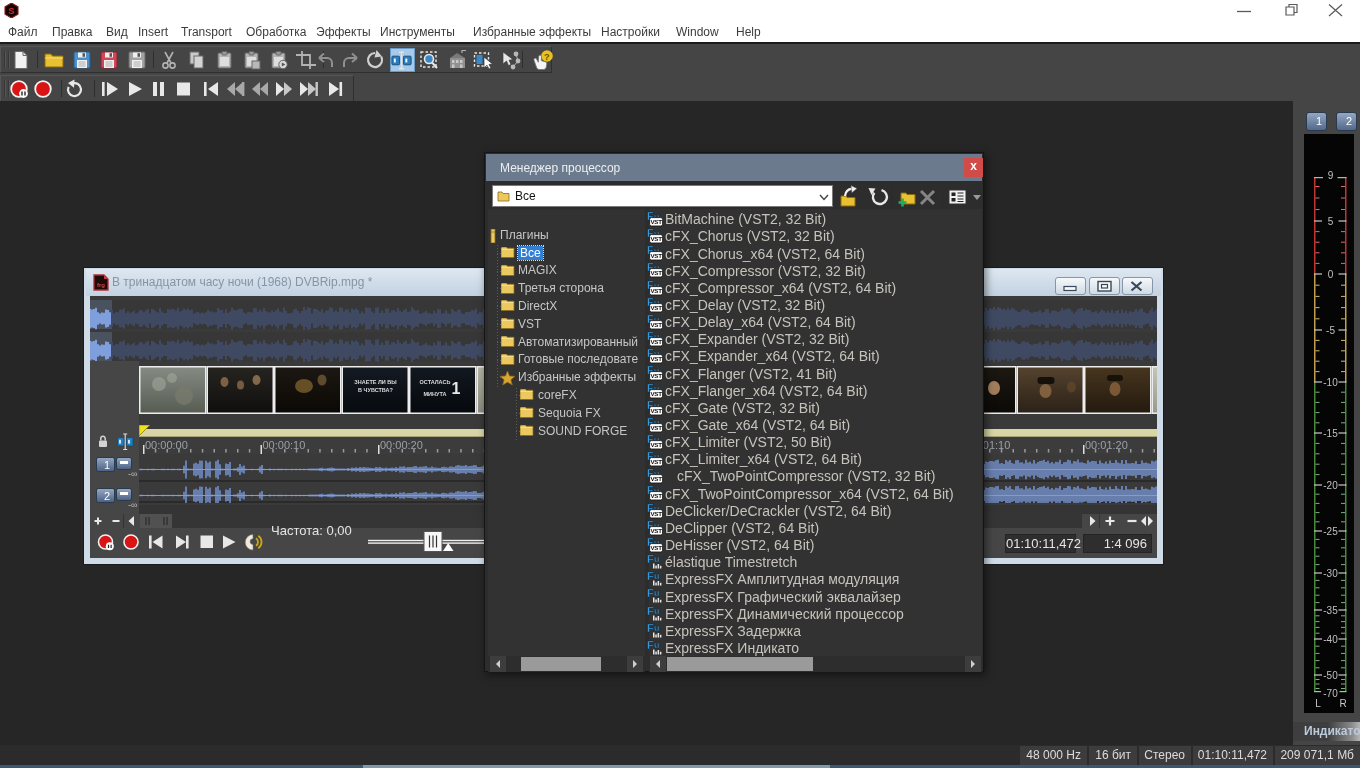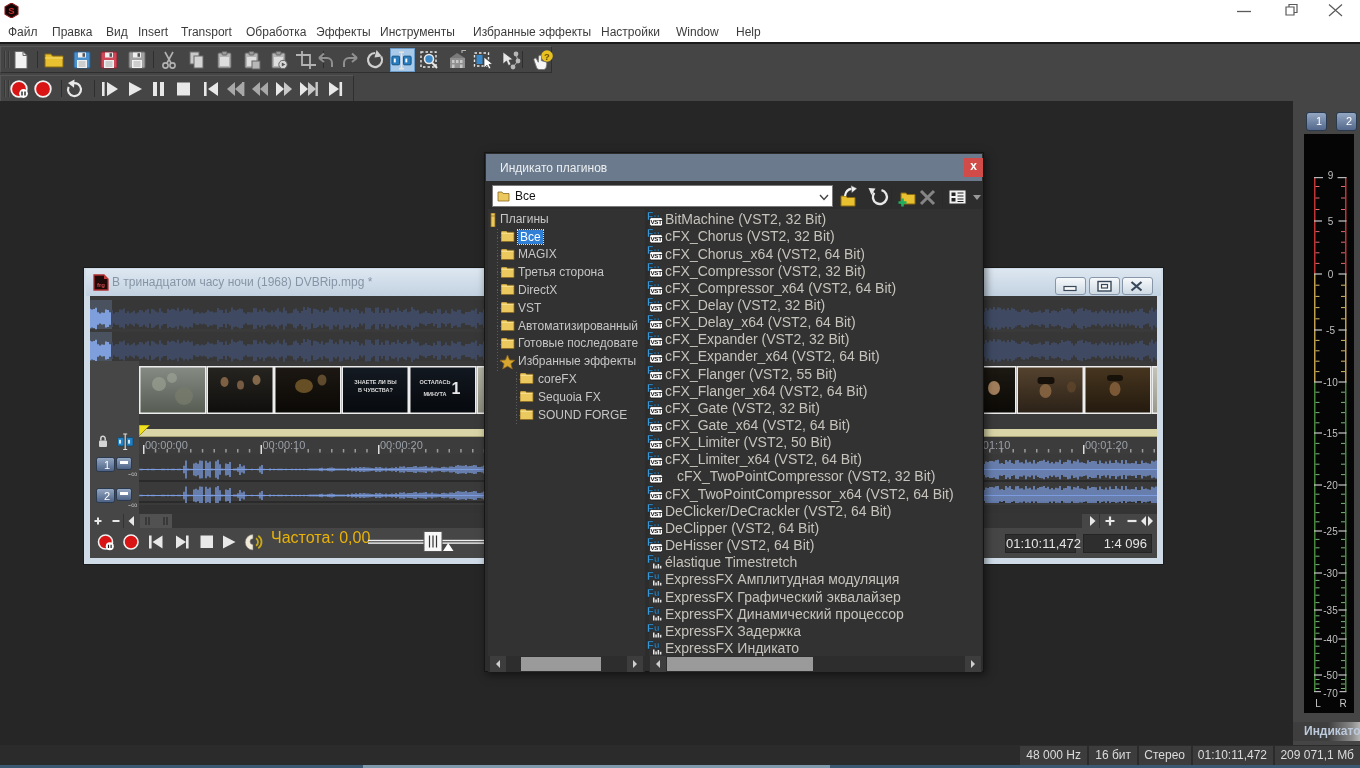--- a/index.html
+++ b/index.html
@@ -697,21 +697,21 @@
    <circle cx="41" cy="12" r="7" fill="#d81414" stroke="#f0f0f0" stroke-width="1.6"></circle>
    <rect x="59" y="5.5" width="2.6" height="13" fill="#e8e8e8"></rect>
           <path d="M72.5 5.5 L62.5 12 L72.5 18.5Z" fill="#e8e8e8"></path>
    <path d="M86 5.5 L96 12 L86 18.5Z" fill="#e8e8e8"></path>
           <rect x="96" y="5.5" width="2.6" height="13" fill="#e8e8e8"></rect>
    <rect x="110.5" y="5.5" width="12.5" height="12.5" fill="#e8e8e8"></rect>
    <path d="M133 5.5 L145.5 12 L133 18.5Z" fill="#e8e8e8"></path>
    <path d="M163 4.5 a7.8 7.8 0 1 0 0 15.6 L163 14.5 a2.9 2.9 0 0 1 0-5.8Z" fill="#f2ead8" stroke="#777" stroke-width=".6"></path>
    <path d="M166 8.2 a4.6 4.6 0 0 1 0 7.6 M168.3 5.8 a7.6 7.6 0 0 1 0 12.4" stroke="#c8a818" stroke-width="1.8" fill="none"></path>
   </svg>
-  <div class="dc" style="left:181px;top:233px;color:#eab308;font-size:16px">Частота: 0,00</div>
+  <div class="dc" style="left:181px;top:227px;color:#e5e5e5;font-size:13px">Частота: 0,00</div>
   <svg class="dc" style="left:270px;top:234px" width="540" height="24" viewBox="0 0 540 24">
    <rect x="8" y="9.8" width="530" height="1.4" fill="#f0f0f0"></rect>
    <rect x="8" y="12.4" width="530" height="1.4" fill="#f0f0f0"></rect>
    <rect x="64" y="1.5" width="18" height="20" fill="#f8f8f8" stroke="#555"></rect>
    <path d="M69.5 5.5 v12 M73 5.5 v12 M76.5 5.5 v12" stroke="#333" stroke-width="1.2"></path>
    <path d="M83 21 L93.5 21 L88.2 13Z" fill="#fff"></path>
   </svg>
   <div class="fld" style="left:915px;top:238px;width:71px;height:19px">01:10:11,472</div>
   <div class="fld" style="left:993px;top:238px;width:69px;height:19px">1:4 096</div>
  </div>
@@ -868,21 +868,21 @@
       <div class="sseg" style="left:1020px;width:67px">48 000 Hz</div>
       <div class="sseg" style="left:1089px;width:48px">16 бит</div>
       <div class="sseg" style="left:1139px;width:52px">Стерео</div>
       <div class="sseg" style="left:1193px;width:80px">01:10:11,472</div>
       <div class="sseg" style="left:1275px;width:85px">209 071,1 Мб</div>
     </div>
     <div id="bline"></div>
     <div id="bline2"></div>
 <div id="dlg">
  <div id="dlgtitle">
-        <span>Индикато плагинов</span>
+        <span>Менеджер процессор</span>
       </div>
  <div id="dlgclose">x</div>
  <div id="combo">
   <svg class="abs" style="left:4px;top:4px" width="13" height="12" viewBox="0 0 13 12">
           <path d="M1 2 h4 l1 1.5 h6 V11 H1Z" fill="#ecc95e" stroke="#8a6820" stroke-width=".8"></path>
         </svg>
   <span class="ct">Все</span>
   <svg class="abs" style="left:326px;top:8px" width="10" height="7" viewBox="0 0 10 7">
           <path d="M1 1 L5 5.5 L9 1" fill="none" stroke="#444" stroke-width="1.4"></path>
         </svg>
@@ -903,21 +903,21 @@
         <rect x="116.5" y="13" width="4" height="3.5" fill="#222"></rect>
   <path d="M122.5 8 h6 M122.5 11 h6 M122.5 14 h6 M122.5 16.5 h6" stroke="#222" stroke-width="1.1"></path>
   <path d="M138 10 L142 15 L146 10Z" fill="#999"></path>
  </svg>
  <div class="pane" style="left:3px;top:56px;width:157px;height:463px"></div>
  <div class="pane" style="left:164px;top:56px;width:333px;height:463px"></div>
  <div class="abs" style="left:3px;top:56px;width:157px;height:447px;overflow:hidden">
   <div style="position:absolute;left:0;top:0;width:157px;height:447px">
 </div>
       </div>
-      <div class="abs" style="left:0;top:0;width:500px;height:519px;overflow:hidden;pointer-events:none">
+      <div class="abs" style="left:0;top:16px;width:500px;height:519px;overflow:hidden;pointer-events:none">
         <div style="position:absolute;left:11.5px;top:76px;width:1px;height:143px;background-image:linear-gradient(#5c5c5c 50%,transparent 50%);background-size:1px 3px"></div>
         <div style="position:absolute;left:30.5px;top:219px;width:1px;height:54px;background-image:linear-gradient(#5c5c5c 50%,transparent 50%);background-size:1px 3px"></div>
         <svg class="ti" style="left:5px;top:59.5px" width="9" height="14" viewBox="0 0 9 14">
           <path d="M1 0 H5 L5 14 H1 Z" fill="#ecc95e" stroke="#8a6820" stroke-width=".8"></path>
           <path d="M1 3 H5" stroke="#8a6820" stroke-width=".7"></path>
         </svg>
         <div class="trow" style="left:15px;top:58.8px">Плагины</div>
         <div style="position:absolute;left:11.5px;top:83.8px;width:6px;height:1px;background-image:linear-gradient(90deg,#5c5c5c 50%,transparent 50%);background-size:3px 1px"></div>
         <svg class="ti" style="left:16px;top:78.0px" width="14" height="12" viewBox="0 0 14 12">
           <path d="M0 2.2 L0 10.5 L13 10.5 L13 1.2 L6.5 1.2 L5.3 0 L1 0 L0 1 Z" fill="#ecc95e" stroke="#8a6820" stroke-width=".8"></path>
@@ -1067,21 +1067,21 @@
         </svg>
         <div class="prow" style="left:180px;top:195.4px">cFX_Expander_x64 (VST2, 64 Bit)</div>
         <svg class="pi" style="left:162px;top:212.4px" width="16" height="16" viewBox="0 0 16 16">
           <g>
             <text x="0" y="8.5" style="font:bold 10.5px &quot;Liberation Sans&quot;,sans-serif;fill:#3898d8;stroke:#0a2a40;stroke-width:.4px">F</text>
             <text x="6.8" y="8.5" style="font:bold 9.5px &quot;Liberation Sans&quot;,sans-serif;fill:#3898d8;stroke:#0a2a40;stroke-width:.4px">u</text>
             <rect x="2.6" y="6.6" width="13" height="8.4" rx="1.8" fill="#fff" stroke="#1a1a1a" stroke-width=".9"></rect>
             <text x="9.1" y="13.3" style="font:bold 6.2px &quot;Liberation Sans&quot;,sans-serif;fill:#111;letter-spacing:-.25px" text-anchor="middle">VST</text>
           </g>
         </svg>
-        <div class="prow" style="left:180px;top:212.6px">cFX_Flanger (VST2, 55 Bit)</div>
+        <div class="prow" style="left:180px;top:212.6px">cFX_Flanger (VST2, 41 Bit)</div>
         <svg class="pi" style="left:162px;top:229.5px" width="16" height="16" viewBox="0 0 16 16">
           <g>
             <text x="0" y="8.5" style="font:bold 10.5px &quot;Liberation Sans&quot;,sans-serif;fill:#3898d8;stroke:#0a2a40;stroke-width:.4px">F</text>
             <text x="6.8" y="8.5" style="font:bold 9.5px &quot;Liberation Sans&quot;,sans-serif;fill:#3898d8;stroke:#0a2a40;stroke-width:.4px">u</text>
             <rect x="2.6" y="6.6" width="13" height="8.4" rx="1.8" fill="#fff" stroke="#1a1a1a" stroke-width=".9"></rect>
             <text x="9.1" y="13.3" style="font:bold 6.2px &quot;Liberation Sans&quot;,sans-serif;fill:#111;letter-spacing:-.25px" text-anchor="middle">VST</text>
           </g>
         </svg>
         <div class="prow" style="left:180px;top:229.7px">cFX_Flanger_x64 (VST2, 64 Bit)</div>
         <svg class="pi" style="left:162px;top:246.6px" width="16" height="16" viewBox="0 0 16 16">

